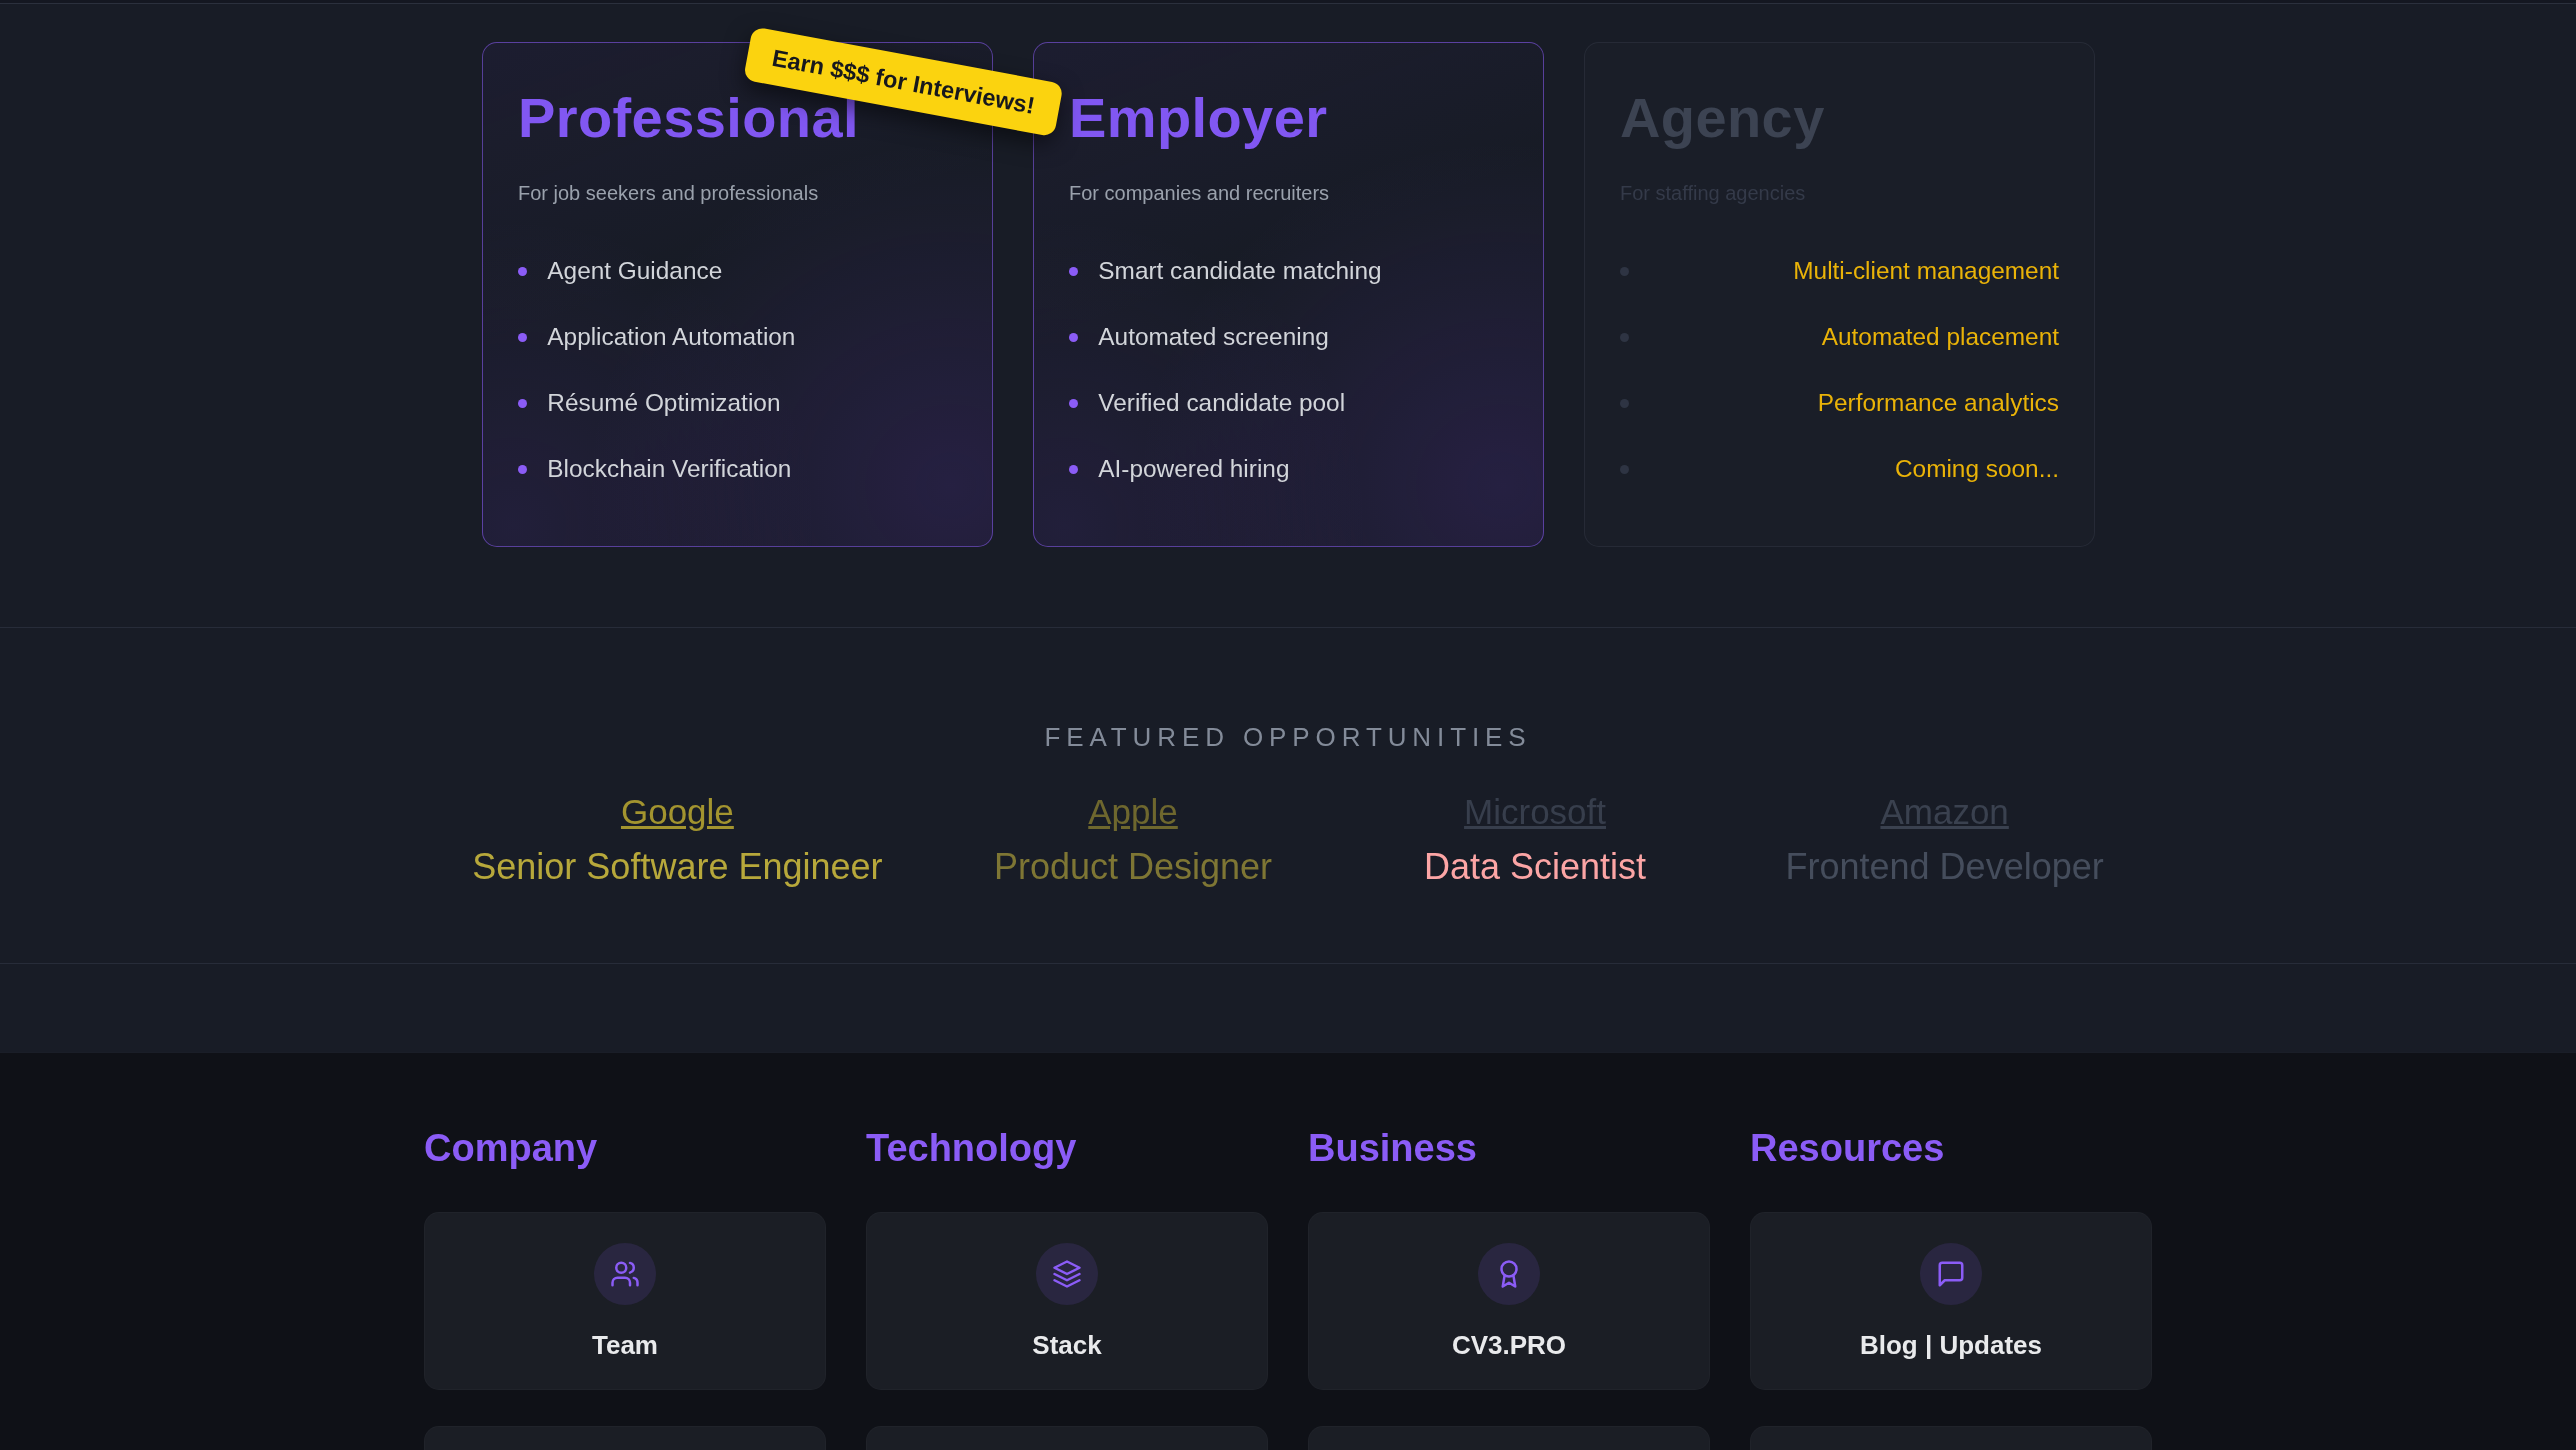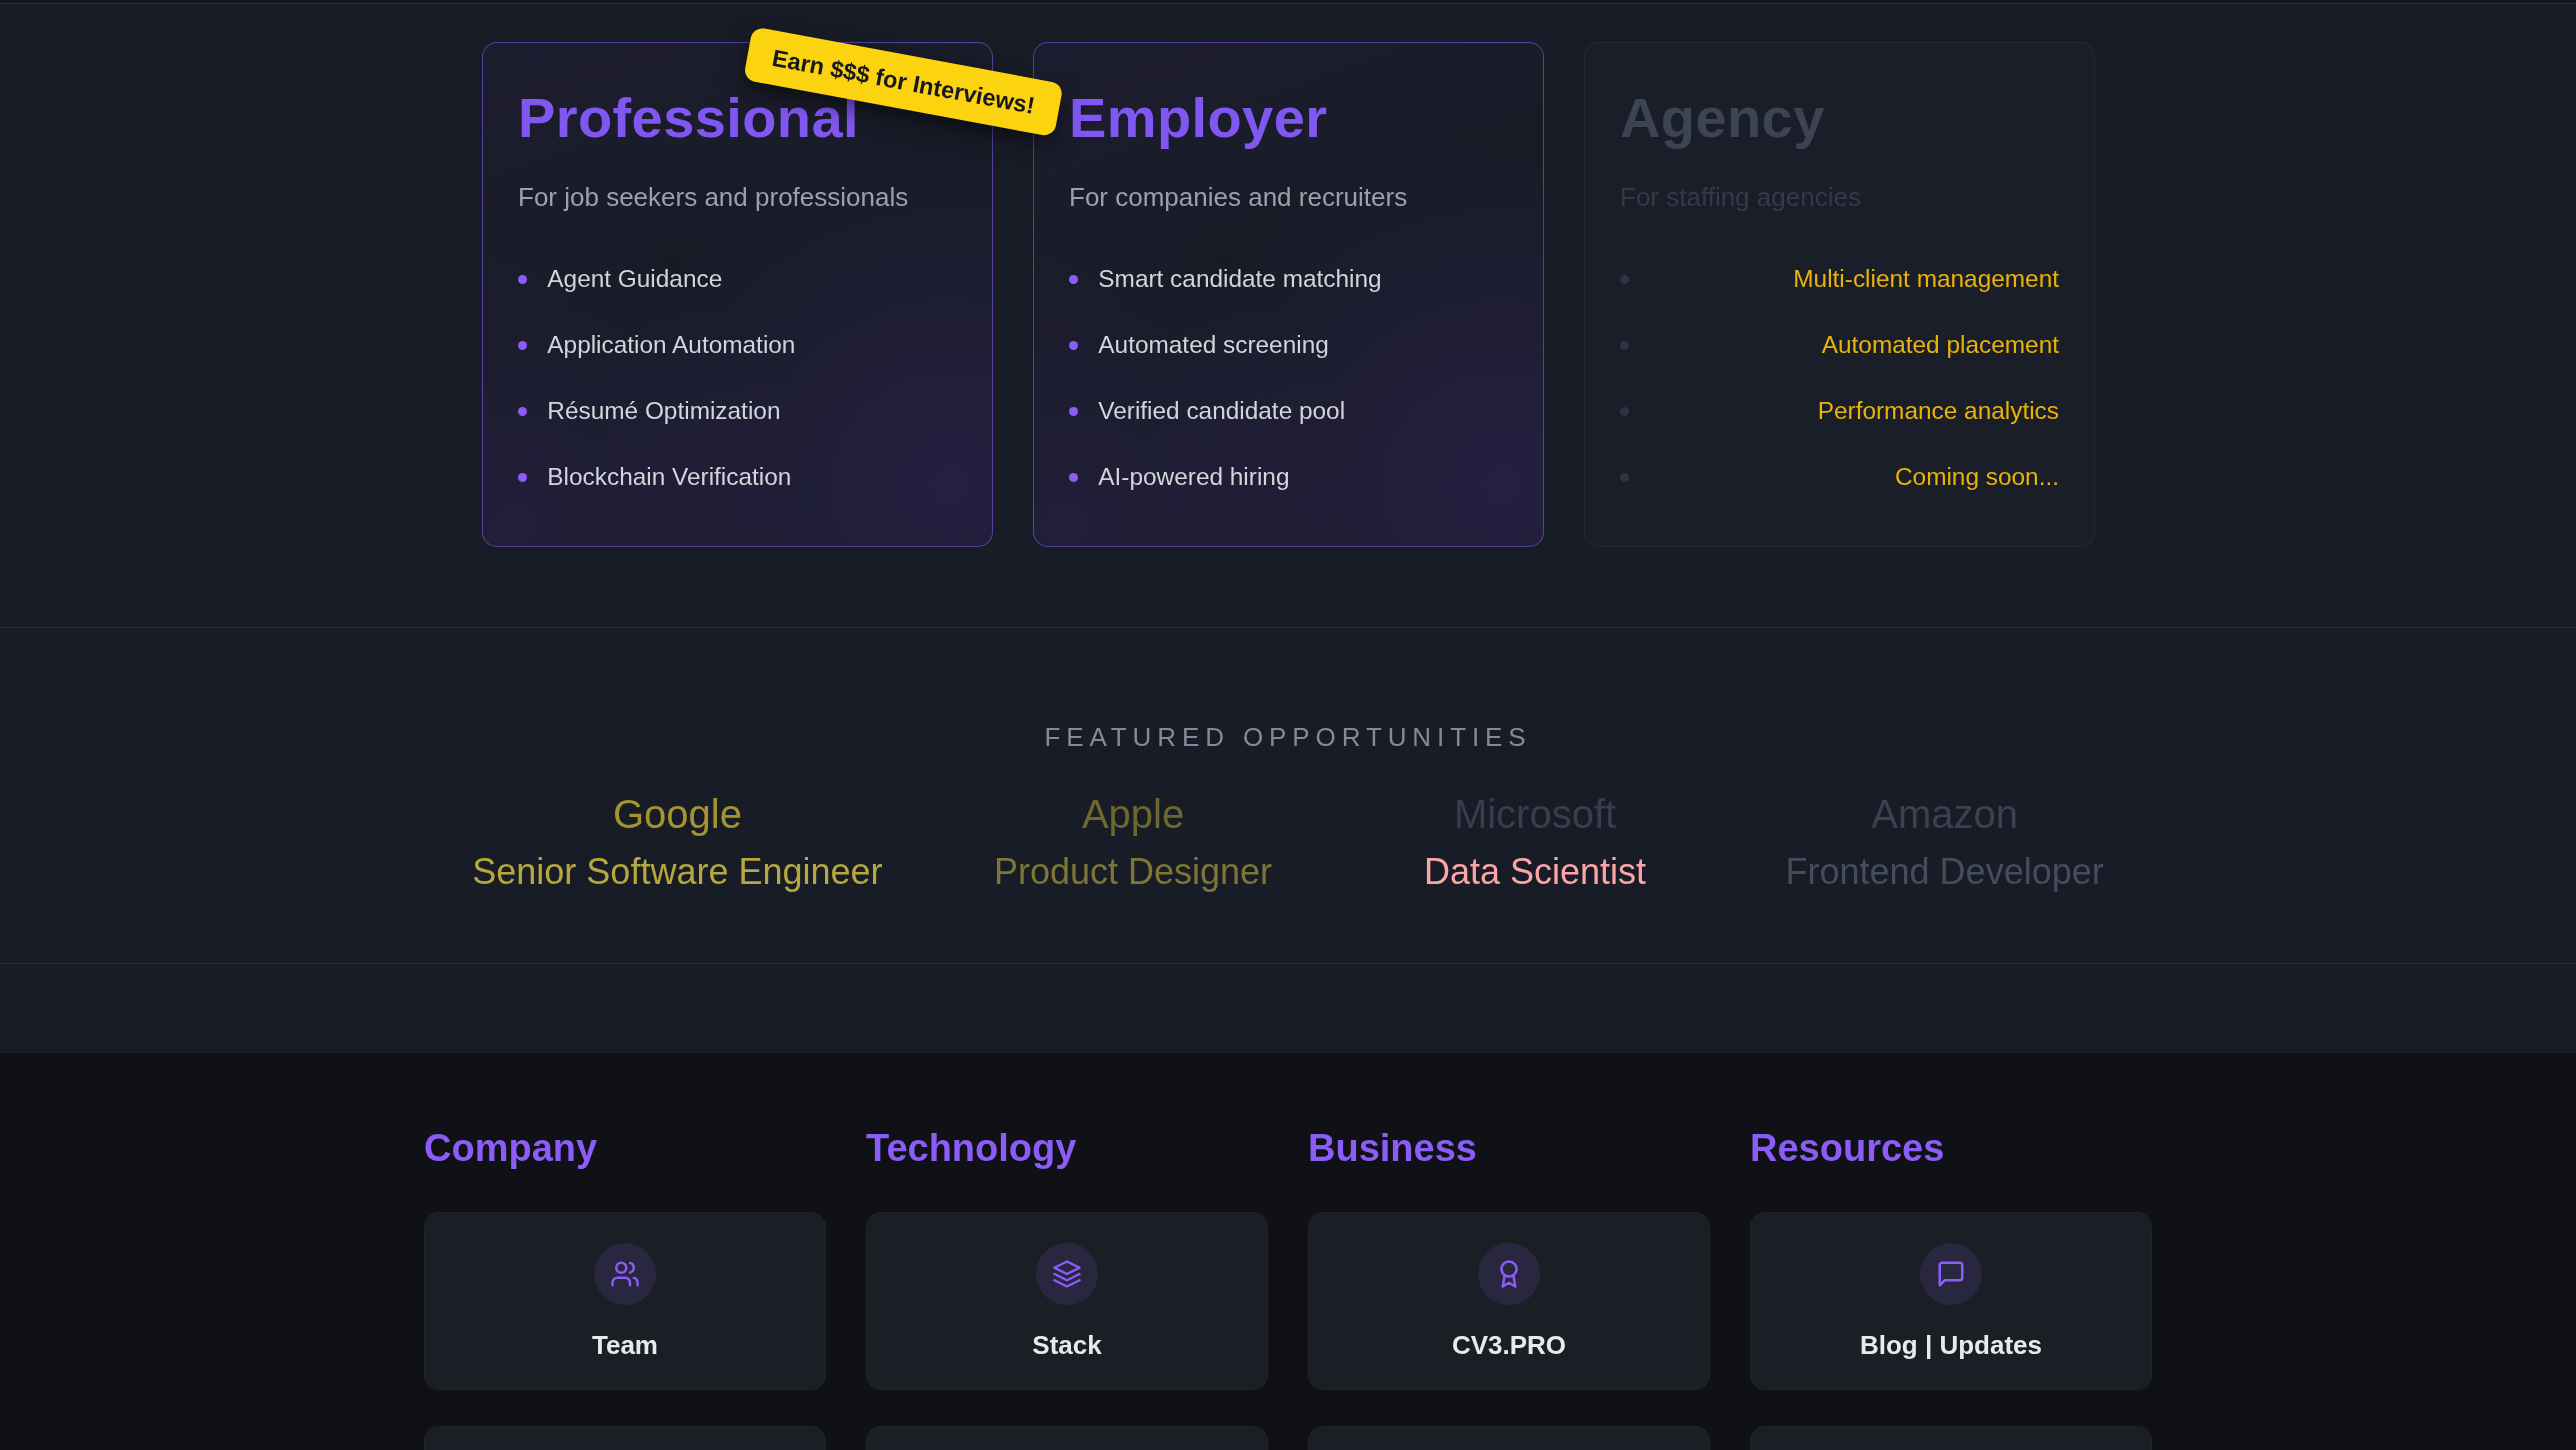--- a/index.html
+++ b/index.html
@@ -21,21 +21,21 @@
     background:
       radial-gradient(ellipse at 92% 88%, rgba(124,58,237,0.14), rgba(0,0,0,0) 55%),
       radial-gradient(ellipse at 6% 96%, rgba(124,58,237,0.10), rgba(0,0,0,0) 45%),
       linear-gradient(160deg, rgba(124,58,237,0.05), rgba(20,22,32,0) 45%);
   }
   .plan-card.disabled{
     border-color:rgba(148,160,184,0.10);
     background:rgba(255,255,255,0.012);
   }
   .plan-title{margin:0 0 32px;font-size:56px;font-weight:700;color:#8157f2;letter-spacing:0.4px;}
-  .plan-sub{margin:0 0 52px;font-size:26px;color:#9aa1ac;font-weight:400;}
+  .plan-sub{margin:0 0 52px;font-size:20px;color:#9aa1ac;font-weight:400;}
   .plan-features{list-style:none;margin:0;padding:0;}
   .plan-features li{display:flex;align-items:center;margin-bottom:38px;font-size:24.4px;color:#d2d5da;}
   .dot{flex:0 0 auto;width:9.3px;height:9.3px;border-radius:50%;background:#8b5cf6;margin-right:20px;}
   .plan-card.disabled .plan-title{color:#3c4352;}
   .plan-card.disabled .plan-sub{color:#343a49;}
   .plan-card.disabled .plan-features li{color:#eab308;justify-content:space-between;}
   .plan-card.disabled .dot{background:#2e3443;}
 
   .promo-badge{
     position:absolute;left:748px;top:22px;z-index:4;
@@ -45,21 +45,21 @@
     padding:13.5px 25px;border-radius:11.8px;
     box-shadow:0 8.4px 22px rgba(0,0,0,0.5);
     white-space:nowrap;
   }
 
   
   .featured-section{height:336px;box-sizing:border-box;border-top:0.8px solid #272c39;text-align:center;}
   .featured-heading{padding-top:94px;font-size:26px;font-weight:400;letter-spacing:5.9px;color:#838b99;}
   .jobs-row{margin-top:39px;display:flex;justify-content:center;align-items:flex-start;gap:99px;}
   .job-item{min-width:303px;}
-  .job-company{font-size:40px;margin-bottom:13.5px;}
+  .job-company{font-size:35px;margin-bottom:13.5px;text-decoration:underline;}
   .job-role{font-size:36px;}
   .job-item.state-active .job-company{color:#a3942f;}
   .job-item.state-active .job-role{color:#b7a83b;}
   .job-item.state-next .job-company{color:#6e672e;}
   .job-item.state-next .job-role{color:#7e7634;}
   .job-item.state-dim .job-company{color:#373e4c;}
   .job-item.state-dim .job-role{color:#fca5a5;}
   .job-item.state-dim2 .job-company{color:#3a414f;}
   .job-item.state-dim2 .job-role{color:#454d5c;}
 

